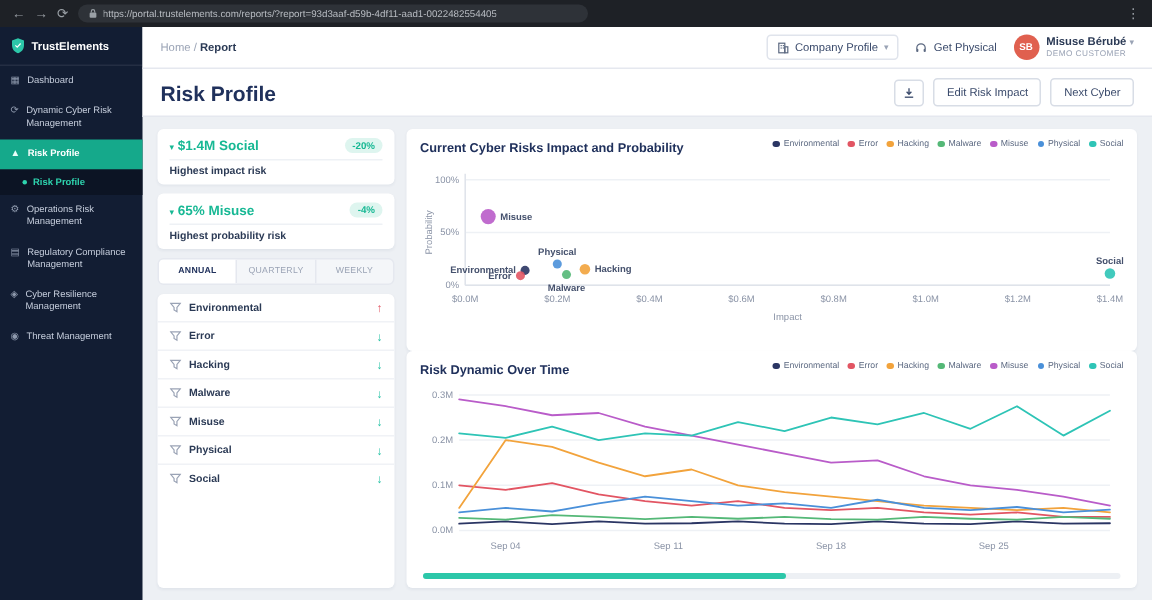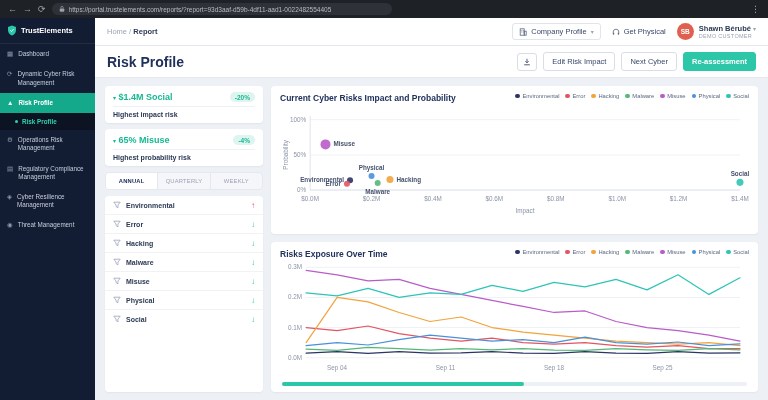--- a/index.html
+++ b/index.html
@@ -69,21 +69,21 @@
   .tab.active{background:#fff;color:#20315c;font-weight:bold;}
 
   .risk-list{background:#fff;border-radius:4px;flex:1;min-height:0;overflow:hidden;box-shadow:0 1px 2px rgba(20,40,80,.05);}
   .risk-row{display:flex;align-items:center;gap:5px;padding:4.5px 8px;border-bottom:1px solid #f0f2f6;font-size:7px;color:#2b3a55;font-weight:bold;cursor:pointer;}
   .risk-row:last-child{border-bottom:none;}
   .funnel{display:flex;align-items:center;}
   .trend{margin-left:auto;font-size:8px;font-weight:bold;}
   .trend.up{color:#e25563;}
   .trend.down{color:#29c3a6;}
 
-  .right-col{flex:1;display:flex;flex-direction:column;gap:8px;min-width:0;min-height:0;}
+  .right-col{flex:1;display:flex;flex-direction:column;min-width:0;min-height:0;}
   .chart-card{background:#fff;border-radius:4px;padding:7px 9px 3px;box-shadow:0 1px 2px rgba(20,40,80,.05);display:flex;flex-direction:column;min-width:0;}
   .chart-a{height:148px;flex:0 0 auto;}
   .chart-b{flex:1;min-height:0;}
   .chart-head{display:flex;justify-content:space-between;align-items:flex-start;gap:8px;}
   .chart-title{font-size:8.5px;font-weight:bold;color:#20315c;white-space:nowrap;}
   .legend{display:flex;gap:6px;align-items:center;flex-wrap:nowrap;}
   .lg-item{display:flex;align-items:center;gap:2.5px;font-size:5.8px;color:#5b6880;cursor:pointer;white-space:nowrap;}
   .lg-dot{width:4.5px;height:4.5px;border-radius:50%;flex:0 0 auto;}
   .chart-svg{width:100%;display:block;flex:1;min-height:0;}
   .tick{font-size:6.3px;fill:#8a93a6;}
@@ -184,38 +184,37 @@
             <svg width="8" height="8" viewBox="0 0 10 10">
                 <path d="M1.5 6V5a3.5 3.5 0 0 1 7 0v1" fill="none" stroke="#5b6880" stroke-width="1"></path>
                 <rect x="1" y="5.6" width="1.8" height="2.8" rx=".8" fill="#5b6880"></rect>
                 <rect x="7.2" y="5.6" width="1.8" height="2.8" rx=".8" fill="#5b6880"></rect>
               </svg>
             <span>Get Physical</span>
           </div>
           <div class="user">
             <div class="avatar">SB</div>
             <div>
-              <div class="user-name"><span>Shawn Bérubé</span> <span class="caret">▾</span></div>
+              <div class="user-name"><span>Misuse Bérubé</span> <span class="caret">▾</span></div>
               <div class="user-role">DEMO CUSTOMER</div>
             </div>
           </div>
         </div>
       </div>
 
       <div class="page-head">
         <h1 class="page-title">Risk Profile</h1>
         <button class="btn btn-icon">
           <svg width="8" height="8" viewBox="0 0 10 10">
               <path d="M5 1v5M3 4l2 2 2-2" stroke="#3a4a6b" stroke-width="1.1" fill="none"></path>
               <path d="M1.5 8.5h7" stroke="#3a4a6b" stroke-width="1.1"></path>
             </svg>
         </button>
         <button class="btn">Edit Risk Impact</button>
         <button class="btn">Next Cyber</button>
-        <button class="btn btn-primary">Re-assessment</button>
       </div>
 
       <div class="content">
 
         <div class="left-col">
           <div class="stat-stack">
               <div class="stat-card">
                 <div class="stat-top">
                   <span class="stat-value teal"><span class="vcaret">▾</span> $1.4M Social</span>
                   <span class="badge">-20%</span>
@@ -348,21 +347,21 @@
                 <circle cx="66.68571428571428" cy="73.7" r="3" fill="#e25563" fill-opacity="0.9"></circle>
                 <text x="60.68571428571428" y="75.7" text-anchor="end" class="pt-label">Error</text>
                 <circle cx="97.25714285714287" cy="73" r="3" fill="#54b877" fill-opacity="0.9"></circle>
                 <text x="97.25714285714287" y="84" text-anchor="middle" class="pt-label">Malware</text>
                 <circle cx="458" cy="72.3" r="3.5" fill="#2ec4b6" fill-opacity="0.9"></circle>
                 <text x="458" y="65.8" text-anchor="middle" class="pt-label">Social</text>
               </svg>
           </div>
           <div class="chart-card chart-b">
             <div class="chart-head">
-              <span class="chart-title">Risks Exposure Over Time</span>
+              <span class="chart-title">Risk Dynamic Over Time</span>
               <div class="legend">
                   <span class="lg-item"><span class="lg-dot" style="background:#2a3563"></span>Environmental</span>
                   <span class="lg-item"><span class="lg-dot" style="background:#e25563"></span>Error</span>
                   <span class="lg-item"><span class="lg-dot" style="background:#f2a33c"></span>Hacking</span>
                   <span class="lg-item"><span class="lg-dot" style="background:#54b877"></span>Malware</span>
                   <span class="lg-item"><span class="lg-dot" style="background:#b95cc9"></span>Misuse</span>
                   <span class="lg-item"><span class="lg-dot" style="background:#4a90d9"></span>Physical</span>
                   <span class="lg-item"><span class="lg-dot" style="background:#2ec4b6"></span>Social</span>
                 </div>
             </div>

